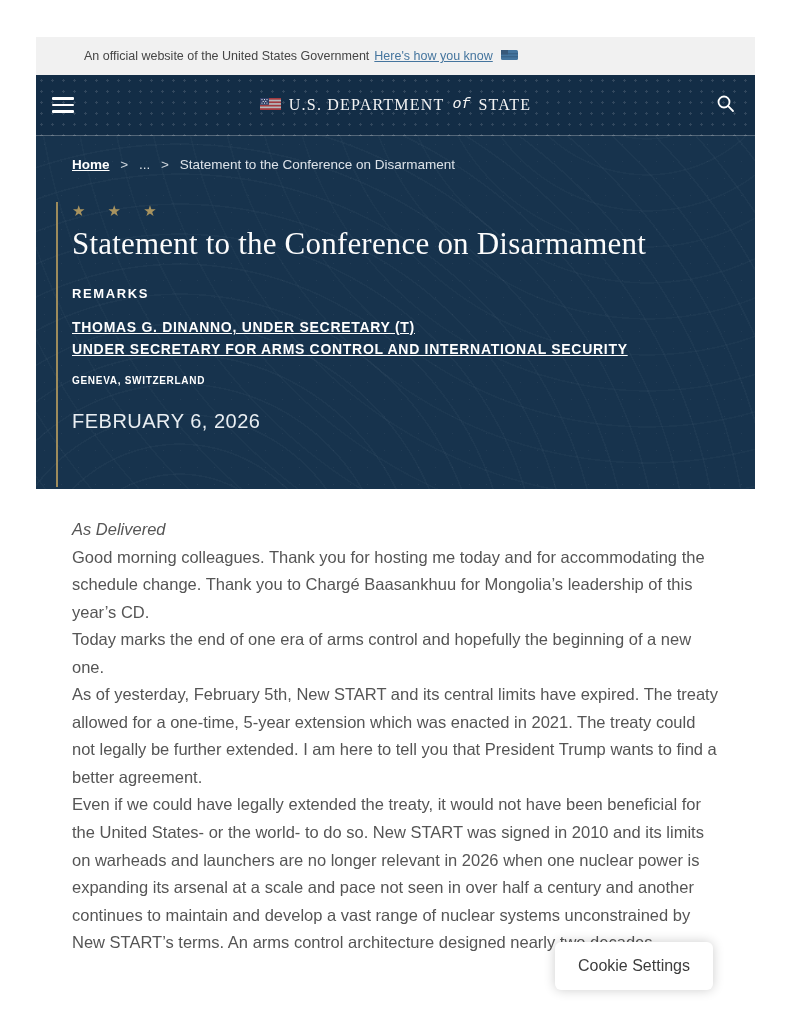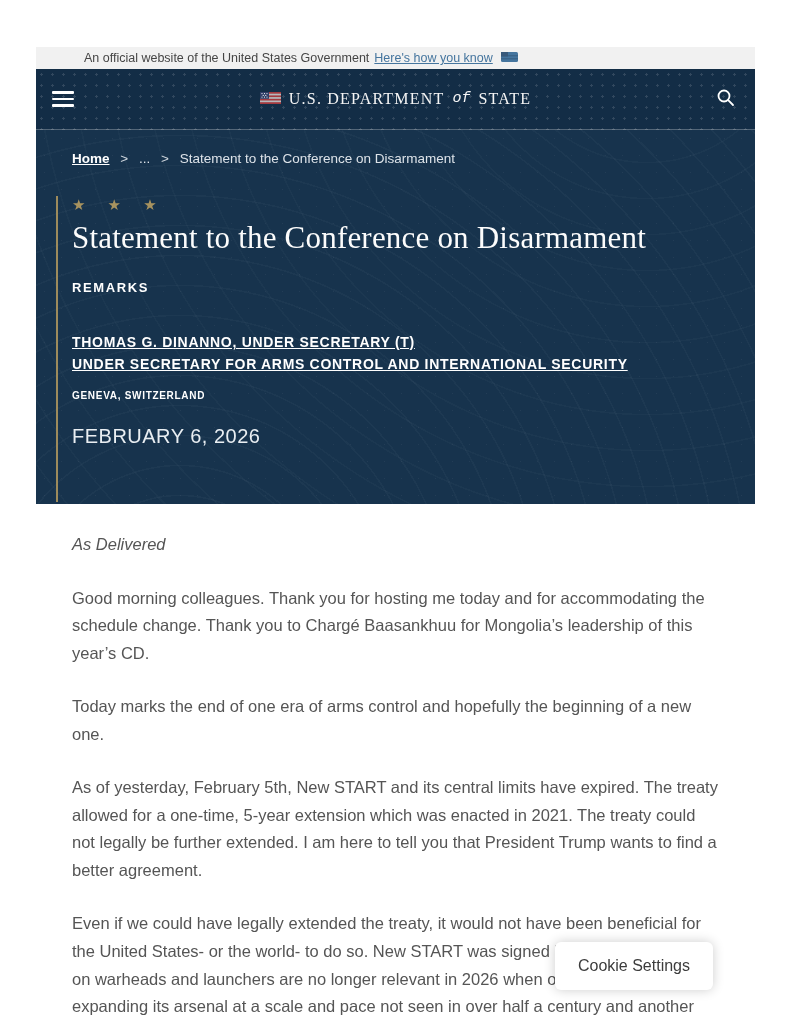--- a/index.html
+++ b/index.html
@@ -2,22 +2,22 @@
 <html><head>
 <meta charset="utf-8">
 <style>
   * { margin:0; padding:0; box-sizing:border-box; }
   html,body { width:791px; height:1024px; background:#ffffff; overflow:hidden;
     font-family:"Liberation Sans", sans-serif; }
   body { position:relative; padding-top:37px; }
   .page { width:719px; margin:0 auto; position:relative; }
 
   
-  .gov-banner { height:22px; background:#f1f1f1; display:flex; align-items:center;
-    padding-left:48px; font-size:12.5px; color:#454545;margin-top:10px; }
+  .gov-banner { height:38px; background:#f1f1f1; display:flex; align-items:center;
+    padding-left:48px; font-size:12.5px; color:#454545; }
   .gov-banner a { color:#45759e; text-decoration:underline; margin-left:5px; cursor:pointer; }
   .mini-flag { display:inline-block; margin-left:8px; vertical-align:middle; }
 
   
   .site-header { height:61px; background:#132d46;
     background-image: radial-gradient(rgba(255,255,255,0.13) 1px, transparent 1.3px);
     background-size: 11px 11px;
     position:relative; display:flex; align-items:center; justify-content:center;
     border-bottom:1px solid rgba(255,255,255,0.28); }
   .hamburger { position:absolute; left:16px; top:50%; transform:translateY(-50%);
@@ -39,30 +39,30 @@
     background-size:auto, auto, 17px 17px; }
   .gold-line { position:absolute; left:20px; top:66px; bottom:2px; width:2px;
     background:#9d8b5c; }
   .breadcrumb { padding-top:20px; font-size:13.5px; color:#dde3e9; line-height:18px; }
   .breadcrumb .home { color:#ffffff; font-weight:bold; text-decoration:underline; cursor:pointer; }
   .breadcrumb .sep { margin:0 7px; color:#cfd6dd; }
   .stars { margin-top:28px; color:#a8935f; font-size:15px; letter-spacing:9px; }
   .hero-title { margin-top:6px; font-family:"Liberation Serif","DejaVu Serif",serif;
     font-weight:400; font-size:31px; color:#fcfcfc; letter-spacing:0.2px; }
   .eyebrow { margin-top:24px; font-size:13px; font-weight:bold; letter-spacing:1.6px; color:#ffffff; }
-  .authors { margin-top:36px; }
+  .authors { margin-top:15px; }
   .authors a { display:block; color:#ffffff; font-weight:bold; font-size:14px;
     letter-spacing:0.7px; line-height:22px; text-decoration:underline; cursor:pointer; }
   .location { margin-top:15px; color:#ffffff; font-weight:bold; font-size:10px; letter-spacing:0.7px; }
   .date { margin-top:24px; color:#e9eef2; font-size:20px; letter-spacing:0.5px; }
 
   
   .article { padding:27px 36px 0 36px; color:#555555; font-size:16.5px; line-height:1.67; }
   .as-delivered { font-style:italic; }
-  .article p.body-p { margin-top:26px; }
+  .article p.body-p { }
 
   
   .cookie-btn { position:absolute; right:78px; bottom:34px; background:#ffffff;
     color:#3c3c3c; font-size:16px; font-family:"Liberation Sans",sans-serif;
     padding:15px 23px; border:none; border-radius:6px;
     box-shadow:0 0 12px rgba(0,0,0,0.2); cursor:pointer; }
 </style>
 </head>
 <body>
 

